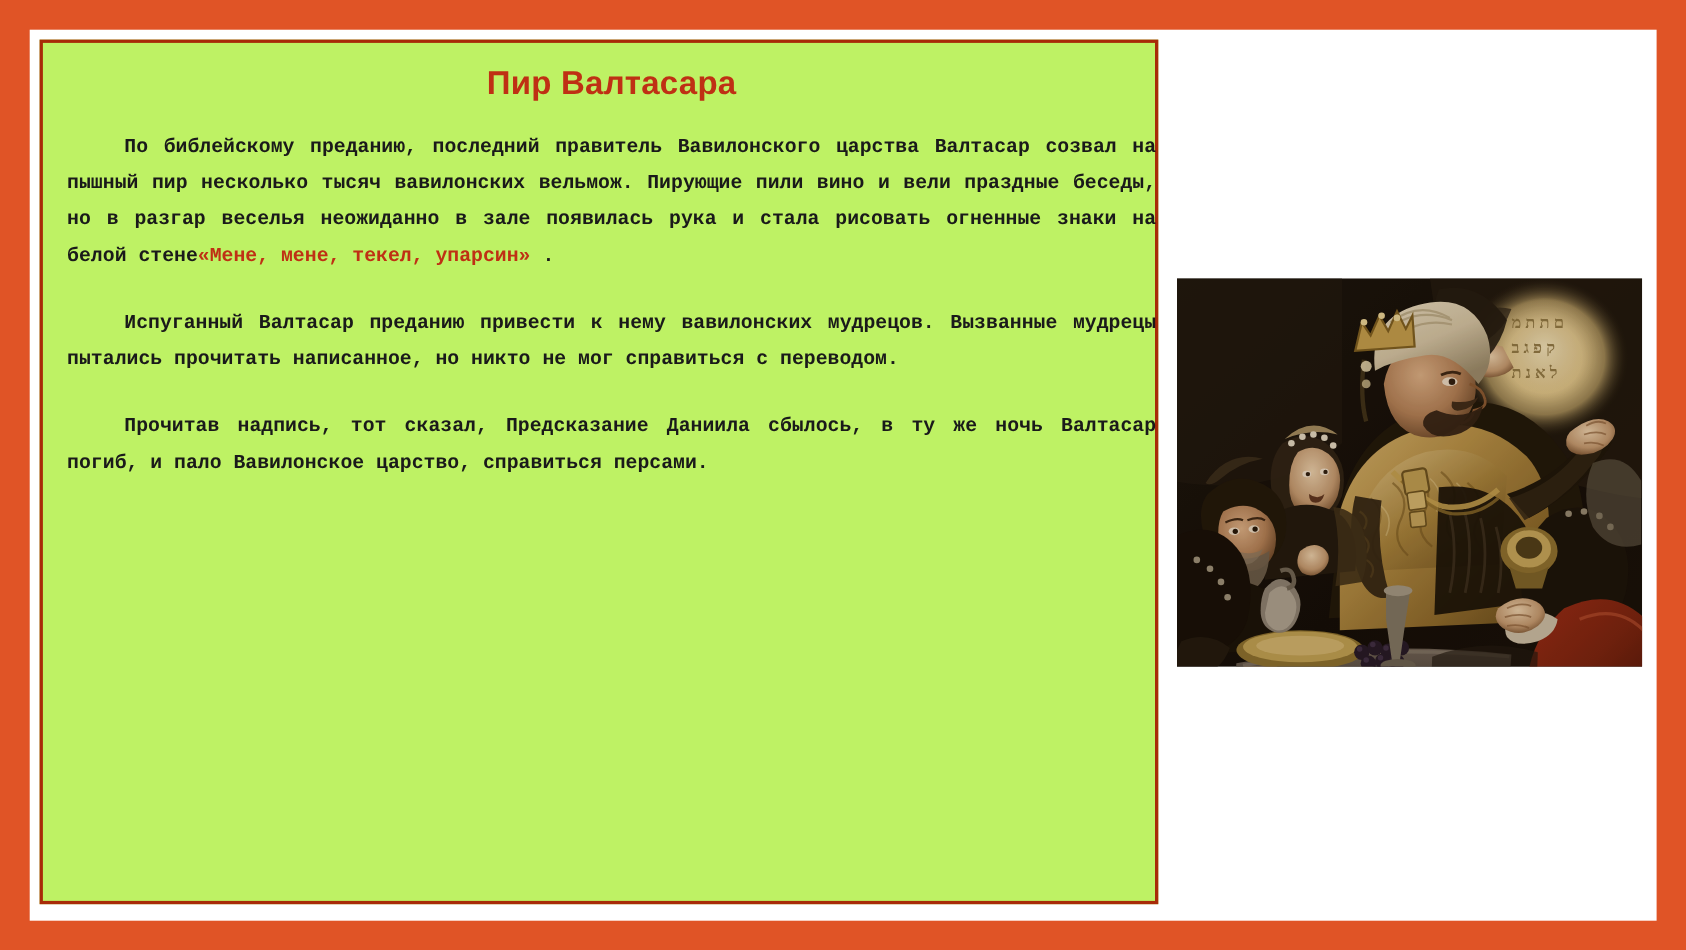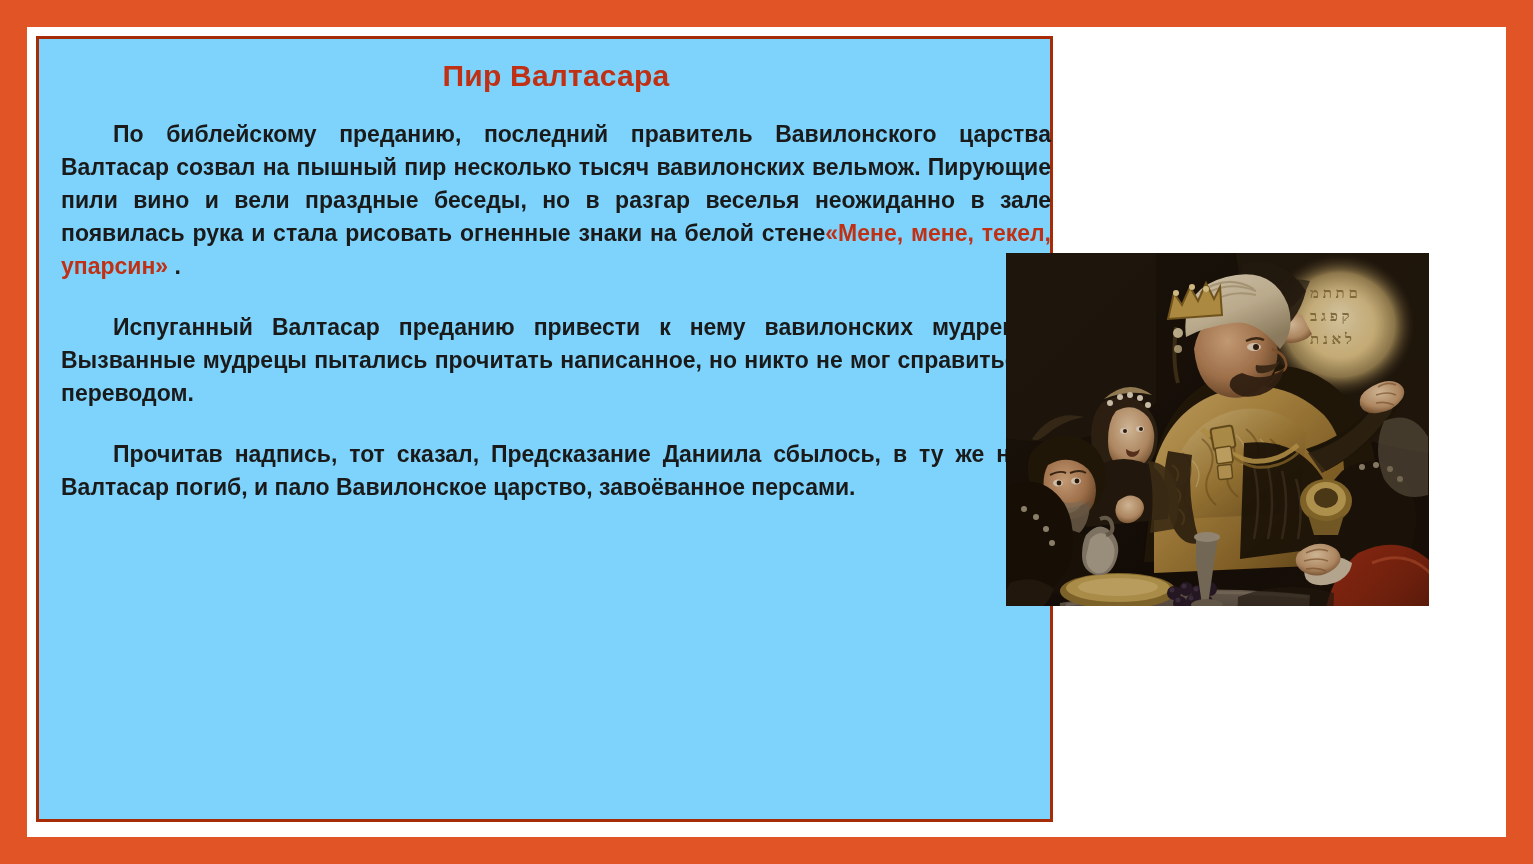--- a/index.html
+++ b/index.html
@@ -34,21 +34,21 @@
 
   
   #text-panel {
     position: absolute;
     left: 36px;          
     top: 36px;
     width: 1017px;       
     height: 786px;       
     border: 3px solid #a82b08;
     box-sizing: border-box;
-    background: #7dd3fc;
+    background: #bef264;
   }
 
   #panel-body {
     position: absolute;
     left: 22px;
     top: 8px;
     width: 990px;
     height: 770px;
     box-sizing: border-box;
   }
@@ -65,40 +65,40 @@
     letter-spacing: 0.2px;
     line-height: 1.1;
   }
 
   
   .para {
     margin: 0;
     padding: 0;
     text-indent: 52px;
     text-align: justify;
-    font-family: Liberation Sans, sans-serif;
+    font-family: Liberation Mono, monospace;
     font-weight: bold;
-    font-size: 23px;
+    font-size: 18px;
     line-height: 33px;
     color: #1a1a1a;
     word-spacing: 0px;
   }
   #p1 { margin-top: 26px; }
   #p2 { margin-top: 28px; }
   #p3 { margin-top: 28px; }
   #p4 { margin-top: 28px; }
 
   .accent {
     color: #bf3014;
   }
 
   
   #painting-wrap {
     position: absolute;
-    left: 1006px;
+    left: 1070px;
     top: 253px;
     width: 423px;
     height: 353px;
     overflow: hidden;
     background: #ffffff;
   }
   #painting {
     position: absolute;
     left: 0; top: 0;
     width: 423px;
@@ -115,21 +115,21 @@
   <div id="text-panel">
     <div id="panel-body">
 
       <h1 id="slide-title">Пир Валтасара</h1>
 
       <p class="para" id="p1"><span>По библейскому преданию, последний правитель Вавилонского царства Валтасар созвал на пышный пир несколько тысяч вавилонских вельмож. Пирующие пили вино и вели праздные беседы, но в разгар веселья неожиданно в зале появилась рука и стала рисовать огненные знаки на белой стене</span><span class="accent">«Мене, мене, текел, упарсин»</span><span> .</span></p>
 
       <p class="para" id="p2">Испуганный Валтасар преданию привести к нему вавилонских мудрецов. Вызванные мудрецы  пытались прочитать написанное, но никто не мог справиться с переводом.</p>
 
 
-      <p class="para" id="p4">Прочитав надпись, тот сказал, Предсказание Даниила сбылось, в ту же ночь Валтасар погиб, и пало Вавилонское царство, завоёванное персами.</p>
+      <p class="para" id="p4">Прочитав надпись, тот сказал, Предсказание Даниила сбылось, в ту же ночь Валтасар погиб, и пало Вавилонское царство, справиться персами.</p>
 
     </div>
   </div>
 
   <div id="painting-wrap">
     <svg id="painting" viewBox="0 0 423 399" xmlns="http://www.w3.org/2000/svg">
       <defs>
         <radialGradient id="glow" cx="50%" cy="50%" r="50%">
           <stop offset="0%" stop-color="#f6e6b4"></stop>
           <stop offset="45%" stop-color="#e7cf92"></stop>

